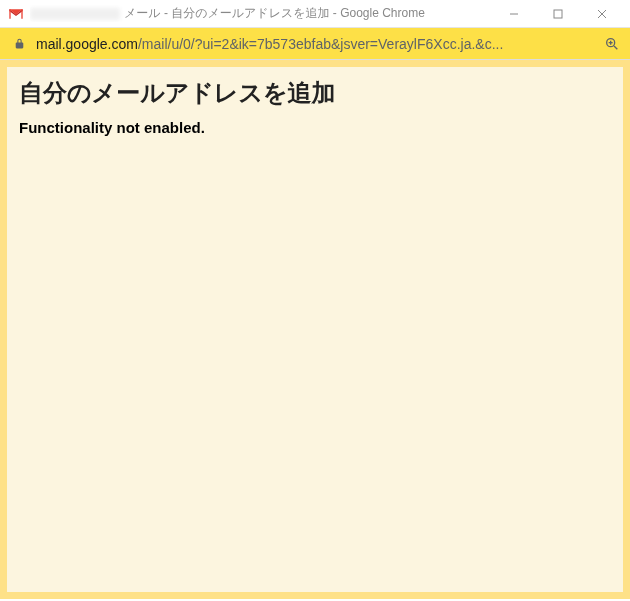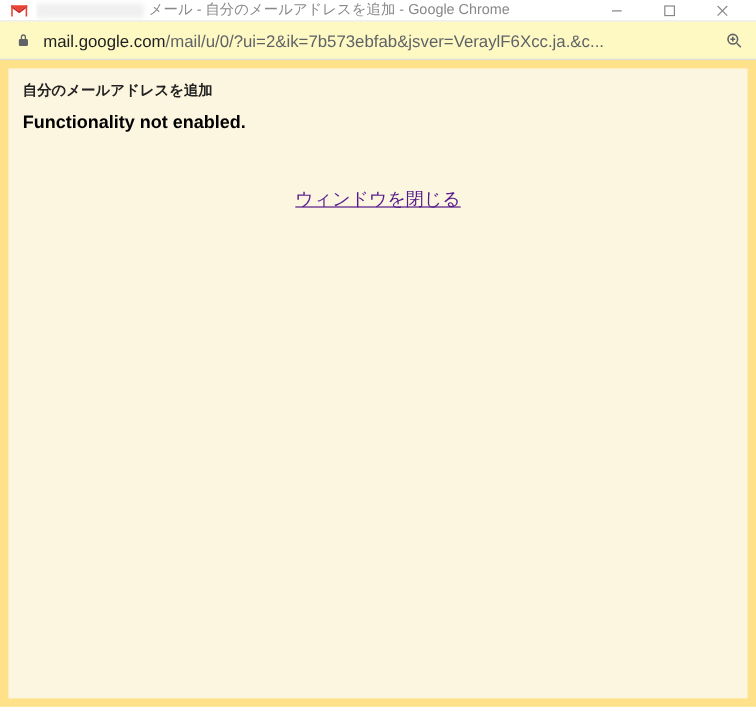--- a/index.html
+++ b/index.html
@@ -4,21 +4,21 @@
 <style>
   * { box-sizing: border-box; margin: 0; padding: 0; }
   body {
     font-family: Arial, "Hiragino Kaku Gothic ProN", "Yu Gothic", Meiryo, sans-serif;
     background: #fff;
     width: 630px;
     height: 601px;
     overflow: hidden;
   }
   .titlebar {
-    height: 18px;
+    height: 28px;
     display: flex;
     align-items: center;
     padding: 0 6px 0 8px;
     border-bottom: 1px solid #e4e4e4;
     background: #fff;
   }
   .gmail-icon { width: 16px; height: 16px; display: flex; align-items: center; justify-content: center; margin-right: 6px; flex-shrink:0; }
   .title-text {
     font-size: 12px;
     color: #888;
@@ -34,38 +34,38 @@
   .redact-title { display:inline-block; width:90px; height:12px; background:#f0f0f0; filter: blur(2px); border-radius:2px;}
   .win-btns { display: flex; gap: 0; margin-left: 8px; }
   .win-btn { width: 44px; height: 28px; display:flex; align-items:center; justify-content:center; color:#888; font-size:12px; }
   .win-btn svg { stroke:#888; }
   .addrbar {
     height: 32px;
     display: flex;
     align-items: center;
     padding: 0 8px 0 12px;
     border-bottom: 1px solid #dcdcdc;
-    background:#fef9c3;
+    background:#fde047;
   }
   .lock-icon { width: 14px; display:flex; align-items:center; justify-content:center; margin-right:10px; color:#5f6368;}
   .url-text { flex:1; font-size:14px; color:#5f6368; white-space:nowrap; overflow:hidden; text-overflow:ellipsis; }
   .url-host { color:#202124; }
   .zoom-icon { width:20px; display:flex; justify-content:center; color:#5f6368; margin-left:6px;}
   .page {
     background:#fee188;
     padding:7px;
     height: calc(601px - 30px - 32px);
   }
   .panel {
     background:#fcf5df;
     height:100%;
     padding: 8px 10px 10px 10px;
   }
   .page-title {
-    font-size:12px;
+    font-size:24px;
     font-weight:bold;
     color:#222;
     margin: 2px 0 8px 2px;
   }
   .subheading {
     font-size:15px;
     font-weight:bold;
     color:#000;
     margin: 10px 0 20px 2px;
   }
@@ -149,17 +149,14 @@
         <line x1="7" y1="10" x2="13" y2="10"></line>
         <line x1="10" y1="7" x2="10" y2="13"></line>
       </svg>
   </span>
 </div>
 
 <div class="page">
   <div class="panel">
     <div class="page-title">自分のメールアドレスを追加</div>
     <div class="subheading">Functionality not enabled.</div>
-    <div class="close-link-wrap">
-      <a class="close-link">ウィンドウを閉じる</a>
-    </div>
   </div>
 </div>
 
 </body></html>

